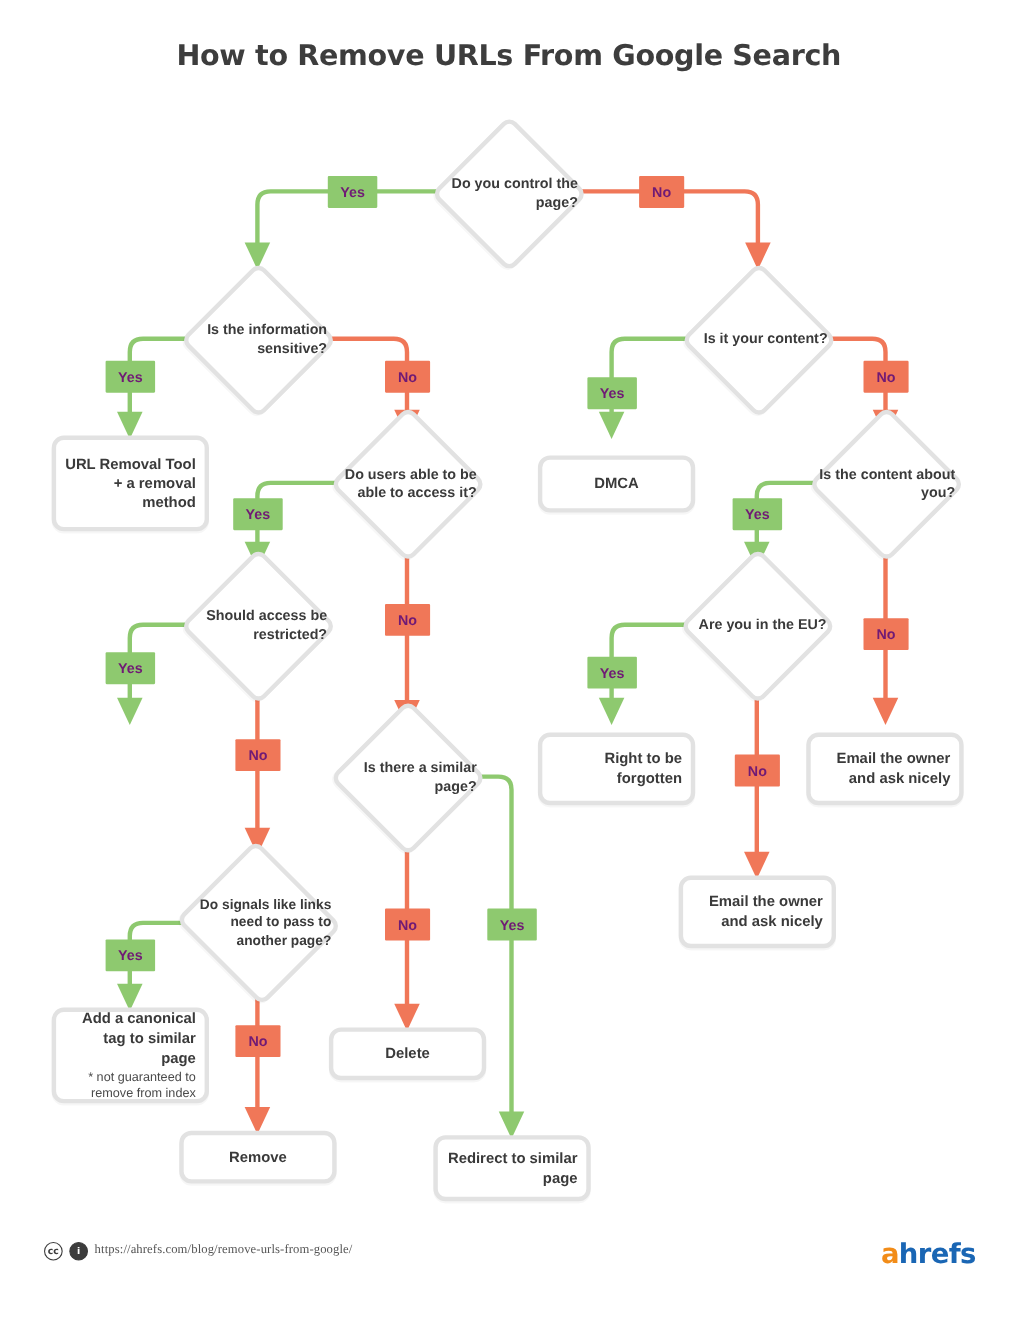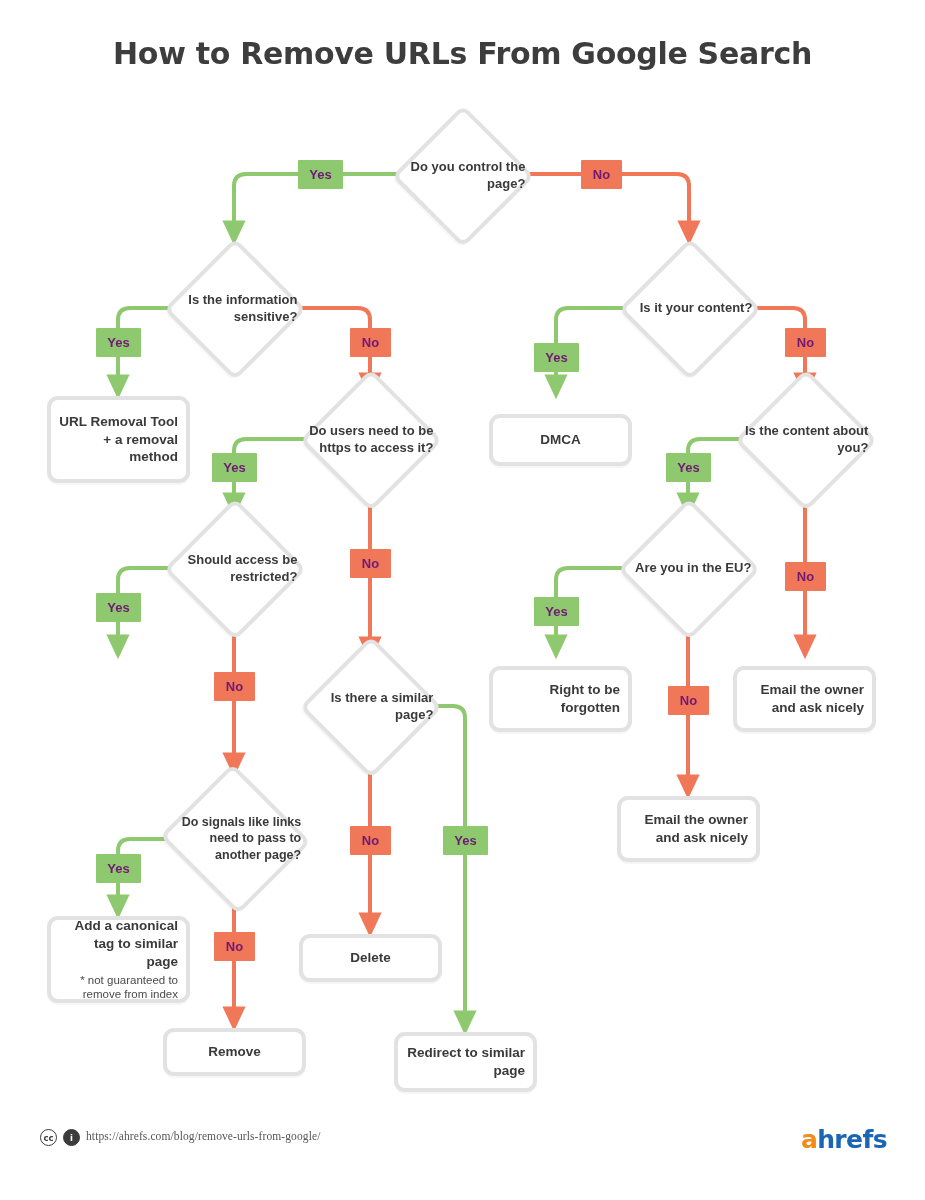--- a/index.html
+++ b/index.html
@@ -11,21 +11,21 @@
     color:#3a3a3a;
     overflow:hidden;
     position:relative;
   }
   #canvas{position:relative;width:925px;height:1200px;}
 
   
   .title{
     position:absolute;left:0;top:36px;width:925px;
     text-align:center;
-    font-size:30px;font-weight:bold;letter-spacing:-0.3px;
+    font-size:26px;font-weight:bold;letter-spacing:-0.3px;
     color:#3d3d3d;
     font-family:"DejaVu Sans", sans-serif;
   }
 
   
   #wires{position:absolute;left:0;top:0;width:925px;height:1200px;pointer-events:none;}
 
   
   .node{
     position:absolute;
@@ -164,21 +164,21 @@
     <div class="lbl">Do you control the page?</div>
   </div>
 
   <div class="node diamond" style="left:169px;top:243px;width:131px;height:131px;">
     <div class="shape"></div>
     <div class="lbl">Is the information sensitive?</div>
   </div>
 
   <div class="node diamond" style="left:305px;top:374px;width:131px;height:131px;">
     <div class="shape"></div>
-    <div class="lbl">Do users need to be https to access it?</div>
+    <div class="lbl">Do users able to be able to access it?</div>
   </div>
 
   <div class="node diamond" style="left:169px;top:503px;width:131px;height:131px;">
     <div class="shape"></div>
     <div class="lbl">Should access be restricted?</div>
   </div>
 
   <div class="node diamond" style="left:305px;top:641px;width:131px;height:131px;">
     <div class="shape"></div>
     <div class="lbl">Is there a similar page?</div>

